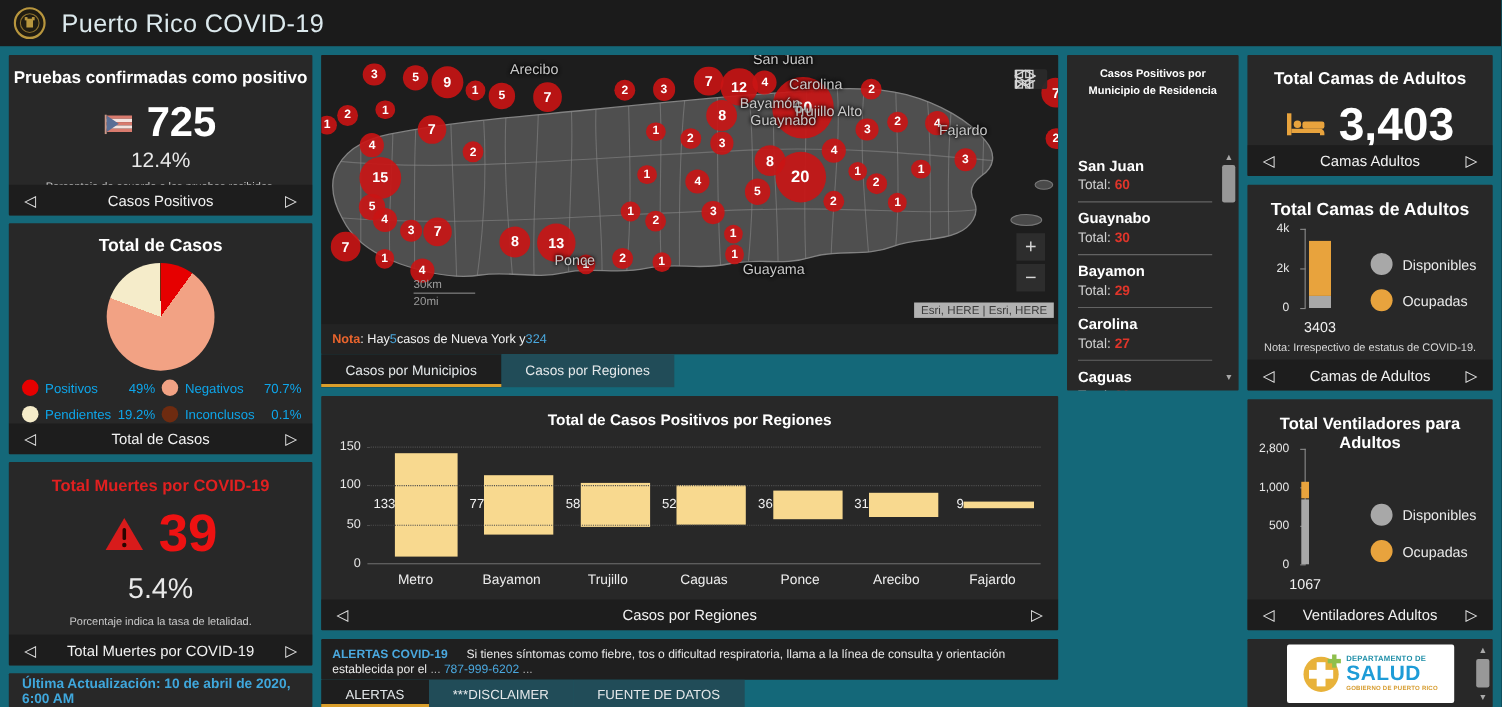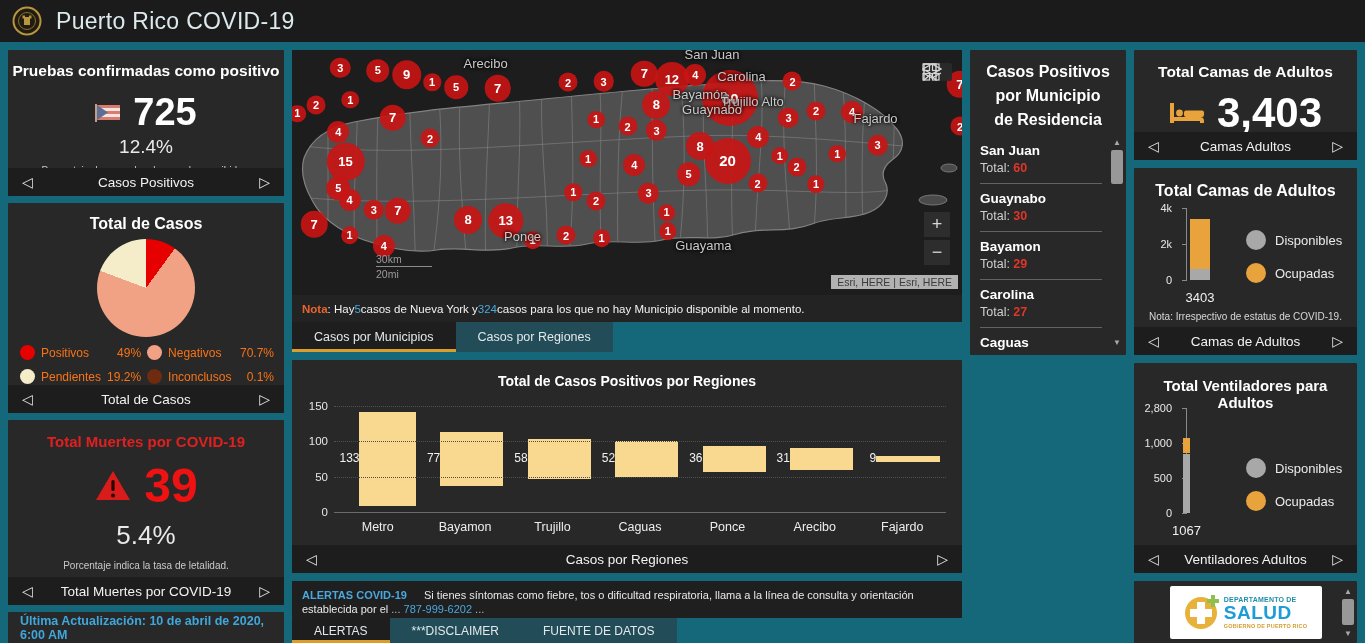--- a/index.html
+++ b/index.html
@@ -28,21 +28,21 @@
   #p-chart{left:292px;top:360px;width:670px;height:213px;}
   #p-ticker{left:292px;top:581px;width:670px;height:37px;}
   #p-muni{left:970px;top:50px;width:156px;height:305px;}
   #p-beds{left:1134px;top:50px;width:223px;height:110px;}
   #p-bedschart{left:1134px;top:168px;width:223px;height:187px;}
   #p-vents{left:1134px;top:363px;width:223px;height:210px;}
   #p-logo{left:1134px;top:581px;width:223px;height:62px;}
   
   .pie{position:absolute;left:50%;top:36px;transform:translateX(-50%);width:98px;height:98px;border-radius:50%;}
   .pielegend{position:absolute;left:12px;right:10px;top:142px;display:grid;grid-template-columns:1fr 1.08fr;row-gap:9px;column-gap:6px;}
-  .pl-item{display:flex;align-items:center;gap:6px;font-size:12px;color:#f97316;}
+  .pl-item{display:flex;align-items:center;gap:6px;font-size:12px;color:#0ea5e9;}
   .pl-dot{width:15px;height:15px;border-radius:50%;flex:0 0 15px;}
   .pl-name{flex:1;}
   .pl-pct{text-align:right;}
   
   .deaths-title{color:#e02020;font-weight:bold;font-size:15px;text-align:center;padding-top:13px;}
   .big-red{color:#ee1212;font-weight:bold;font-size:48px;line-height:1;}
   .pct-lg{font-size:26px;color:#e9e9e9;text-align:center;}
   
   #map{position:absolute;left:0;right:0;top:0;bottom:27px;background:#1d1d1d;overflow:hidden;}
   #map svg{position:absolute;left:0;top:0;}
@@ -83,21 +83,21 @@
   .mtick{position:absolute;text-align:right;font-size:11px;color:#e8e8e8;width:36px;}
   .maxis{position:absolute;background:#8a8a8a;}
   .mseg{position:absolute;}
   .mxlabel{position:absolute;font-size:13px;color:#f0f0f0;text-align:center;}
   .mini-legend{position:absolute;display:flex;flex-direction:column;gap:13px;}
   .ml-item{display:flex;align-items:center;gap:9px;font-size:13px;color:#eaeaea;}
   .ml-dot{width:20px;height:20px;border-radius:50%;flex:0 0 20px;}
   .dot-gray{background:#a8a8a8;} .dot-orange{background:#e8a33d;}
   .mini-note{position:absolute;left:0;right:0;font-size:10px;color:#d8d8d8;text-align:center;}
   
-  .muni-title{font-weight:bold;font-size:16px;text-align:center;padding:10px 16px 0 16px;line-height:1.5;}
+  .muni-title{font-weight:bold;font-size:10px;text-align:center;padding:10px 16px 0 16px;line-height:1.5;}
   .muni-list{position:absolute;left:10px;right:24px;top:86px;bottom:0;}
   .muni-item{padding:7px 0 8px 0;border-bottom:1px solid rgba(255,255,255,.28);cursor:pointer;}
   .muni-name{font-size:13.5px;font-weight:bold;color:#fff;}
   .muni-total{font-size:12.5px;color:#cfcfcf;margin-top:3px;}
   .muni-total b{color:#e0352a;}
   .vscroll .chev{position:absolute;right:5px;color:#a9a9a9;font-size:8px;cursor:pointer;}
   .vscroll .thumb{position:absolute;right:3px;width:12px;background:#989898;border-radius:2px;cursor:pointer;}
   
   #p-ticker{background:#1f1f1f;padding:7px 10px 0 10px;box-sizing:border-box;font-size:11px;line-height:14px;color:#e8e8e8;}
   .ticker-label{color:#4aa8de;font-weight:bold;margin-right:14px;}
@@ -346,21 +346,20 @@
         <div>20mi</div>
       </div>
       <div class="attrib">Esri, HERE | Esri, HERE</div>
     </div>
     <div class="mapnote" id="mapnote">
         <span style="color: rgb(232, 100, 45); font-weight: bold;">Nota</span>
         <span style="color: rgb(242, 242, 242);">: Hay </span>
         <span style="color: rgb(74, 168, 222);">5</span>
         <span style="color: rgb(242, 242, 242);"> casos de Nueva York y </span>
         <span style="color: rgb(74, 168, 222);">324</span>
-        <span style="color: rgb(242, 242, 242);"> casos para los que no hay Municipio disponible al momento.</span>
       </div>
   </div>
 
   <div class="tabrow" id="maptabs">
     <div class="tab active">Casos por Municipios</div>
     <div class="tab">Casos por Regiones</div>
   </div>
 
   <div class="panel" id="p-chart">
     <div class="chart-title">Total de Casos Positivos por Regiones</div>

